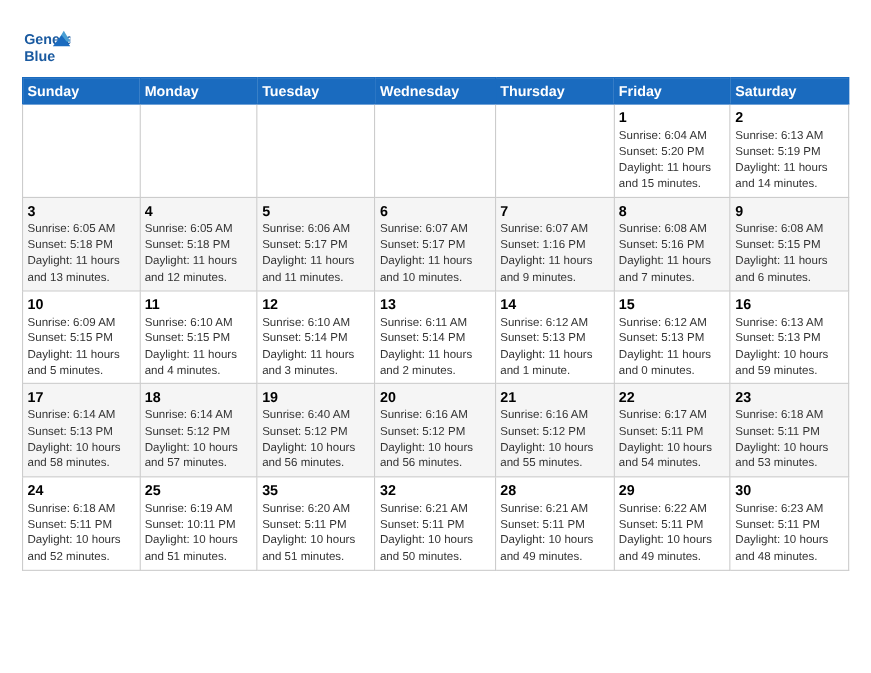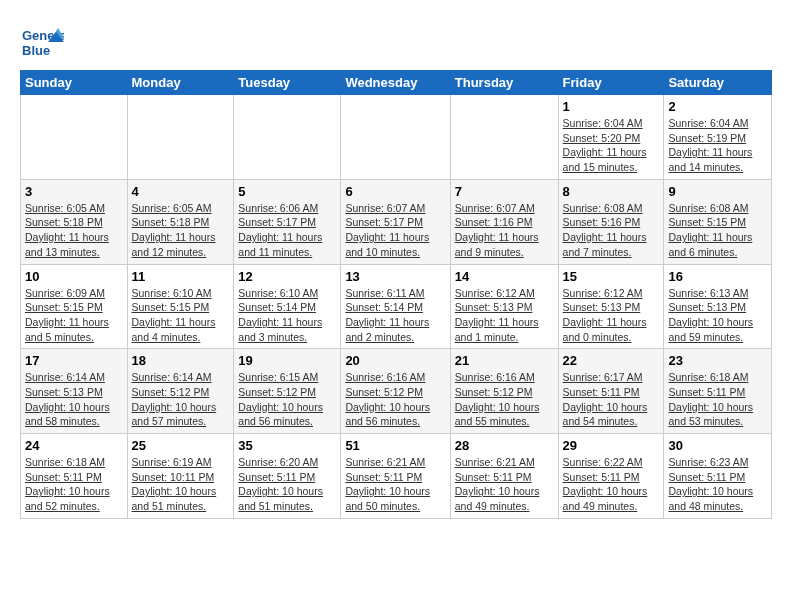--- a/index.html
+++ b/index.html
@@ -68,21 +68,20 @@
     .day-num {
       font-size: 13px;
       font-weight: bold;
       display: block;
       margin-bottom: 2px;
     }
     .day-info {
       font-size: 10.5px;
       line-height: 1.4;
       color: #333;
-      text-decoration: underline;
     }
     .empty-cell {
       background: #fff !important;
     }
   </style>
 </head>
 <body>
 
 <div class="header">
   <div class="logo">
@@ -121,21 +120,21 @@
         <td class="empty-cell"></td>
         <td class="empty-cell"></td>
         <td>
           <span class="day-num">1</span>
           <div class="day-info">Sunrise: 6:04 AM
 Sunset: 5:20 PM
 Daylight: 11 hours and 15 minutes.</div>
         </td>
         <td>
           <span class="day-num">2</span>
-          <div class="day-info">Sunrise: 6:04 AM
+          <div class="day-info">Sunrise: 6:13 AM
 Sunset: 5:19 PM
 Daylight: 11 hours and 14 minutes.</div>
         </td>
       </tr>
       <tr>
         <td>
           <span class="day-num">3</span>
           <div class="day-info">Sunrise: 6:05 AM
 Sunset: 5:18 PM
 Daylight: 11 hours and 13 minutes.</div>
@@ -229,21 +228,21 @@
 Daylight: 10 hours and 58 minutes.</div>
         </td>
         <td>
           <span class="day-num">18</span>
           <div class="day-info">Sunrise: 6:14 AM
 Sunset: 5:12 PM
 Daylight: 10 hours and 57 minutes.</div>
         </td>
         <td>
           <span class="day-num">19</span>
-          <div class="day-info">Sunrise: 6:15 AM
+          <div class="day-info">Sunrise: 6:40 AM
 Sunset: 5:12 PM
 Daylight: 10 hours and 56 minutes.</div>
         </td>
         <td>
           <span class="day-num">20</span>
           <div class="day-info">Sunrise: 6:16 AM
 Sunset: 5:12 PM
 Daylight: 10 hours and 56 minutes.</div>
         </td>
         <td>
@@ -278,21 +277,21 @@
 Sunset: 10:11 PM
 Daylight: 10 hours and 51 minutes.</div>
         </td>
         <td>
           <span class="day-num">35</span>
           <div class="day-info">Sunrise: 6:20 AM
 Sunset: 5:11 PM
 Daylight: 10 hours and 51 minutes.</div>
         </td>
         <td>
-          <span class="day-num">51</span>
+          <span class="day-num">32</span>
           <div class="day-info">Sunrise: 6:21 AM
 Sunset: 5:11 PM
 Daylight: 10 hours and 50 minutes.</div>
         </td>
         <td>
           <span class="day-num">28</span>
           <div class="day-info">Sunrise: 6:21 AM
 Sunset: 5:11 PM
 Daylight: 10 hours and 49 minutes.</div>
         </td>

